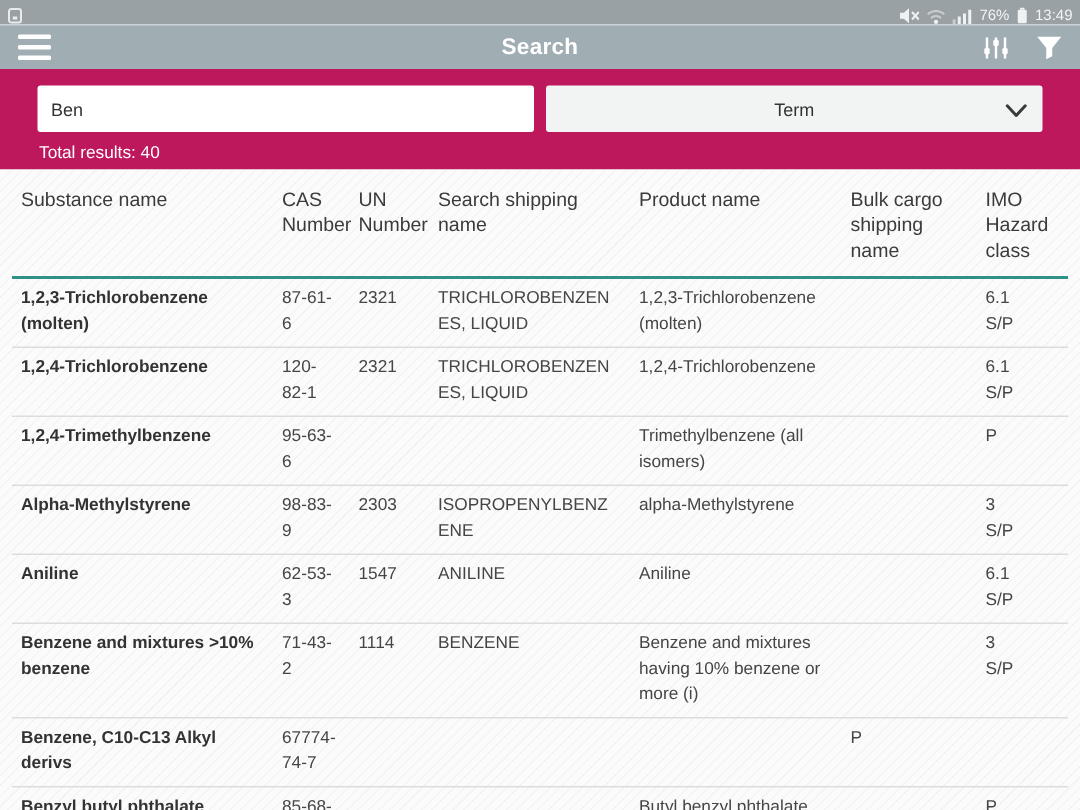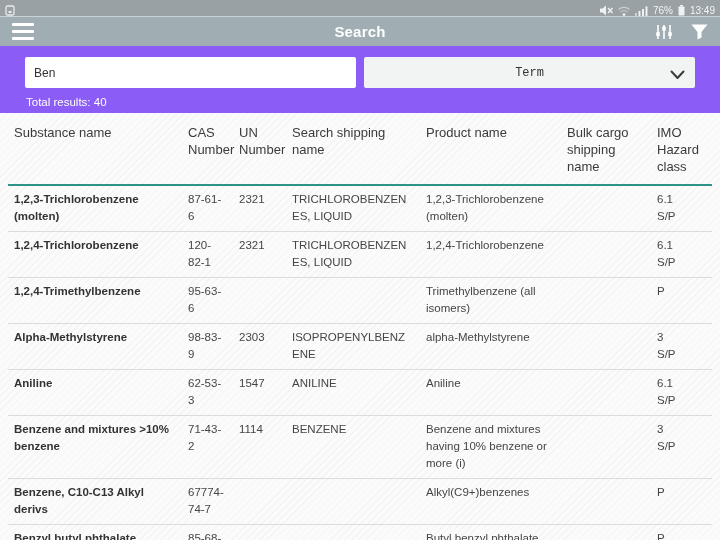--- a/index.html
+++ b/index.html
@@ -24,31 +24,31 @@
   .hamburger { display:flex; flex-direction:column; gap:4px; width:22px; cursor:pointer; }
   .hamburger span { display:block; height:3px; background:#fff; border-radius:1px; }
   .app-title {
     position:absolute; left:0; right:0; text-align:center;
     color:#fff; font-size:15px; font-weight:700; letter-spacing:0.2px; pointer-events:none;
   }
   .app-actions { margin-left:auto; display:flex; align-items:center; gap:18px; z-index:1; }
   .app-actions svg { display:block; }
 
   
-  .search-section { background:#8b5cf6; padding:11px 25px 0 25px; height:67px; flex:0 0 auto; }
+  .search-section { background:#be185d; padding:11px 25px 0 25px; height:67px; flex:0 0 auto; }
   .search-row { display:flex; gap:8px; }
   .search-input {
     flex:1 1 50%; height:31px; border:none; border-radius:2px; background:#fff;
     font-family:"Liberation Sans",sans-serif; font-size:12px; color:#333; padding:0 9px; outline:none;
   }
   .term-dropdown {
     flex:1 1 50%; height:31px; background:#f2f4f4; border-radius:2px;
     display:flex; align-items:center; justify-content:center; position:relative; cursor:pointer;
   }
-  .term-dropdown .dd-label { font-size:12px; color:#333;font-family:Liberation Mono, monospace; }
+  .term-dropdown .dd-label { font-size:12px; color:#333; }
   .term-dropdown .chev { position:absolute; right:10px; top:9px; }
   .total-results { color:#fff; font-size:11.5px; margin-top:8px; padding-left:1px; }
 
   
   .content {
     flex:1 1 auto; overflow:hidden;
     background-color:#fbfbfb;
     background-image:repeating-linear-gradient(135deg, rgba(120,120,120,0.05) 0px, rgba(120,120,120,0.05) 1px, transparent 1px, transparent 5px);
   }
   .grid7 {
@@ -233,21 +233,20 @@
     <div class="cell"></div>
     <div class="cell">3
 S/P</div>
   </div>
 
   <div class="trow grid7">
     <div class="cell substance">Benzene, C10-C13 Alkyl derivs</div>
     <div class="cell">67774-74-7</div>
     <div class="cell"></div>
     <div class="cell"></div>
-    <div class="cell">Alkyl(C9+)benzenes</div>
     <div class="cell"></div>
     <div class="cell">P</div>
   </div>
 
   <div class="trow grid7">
     <div class="cell substance">Benzyl butyl phthalate</div>
     <div class="cell">85-68-7</div>
     <div class="cell"></div>
     <div class="cell"></div>
     <div class="cell">Butyl benzyl phthalate</div>

